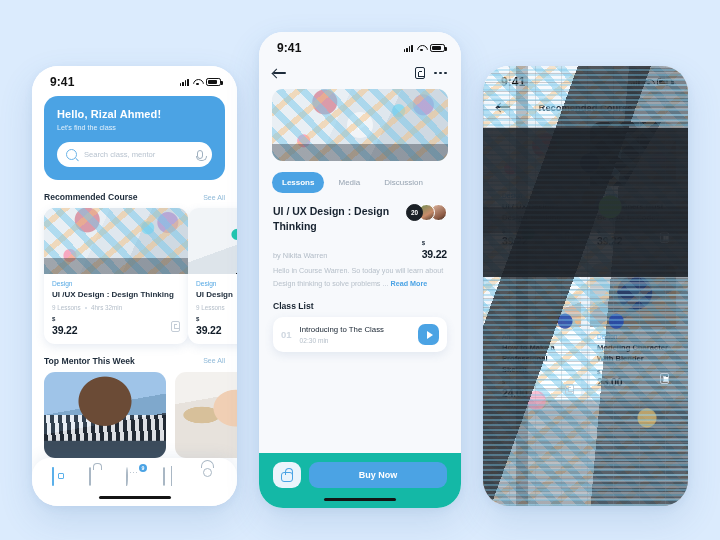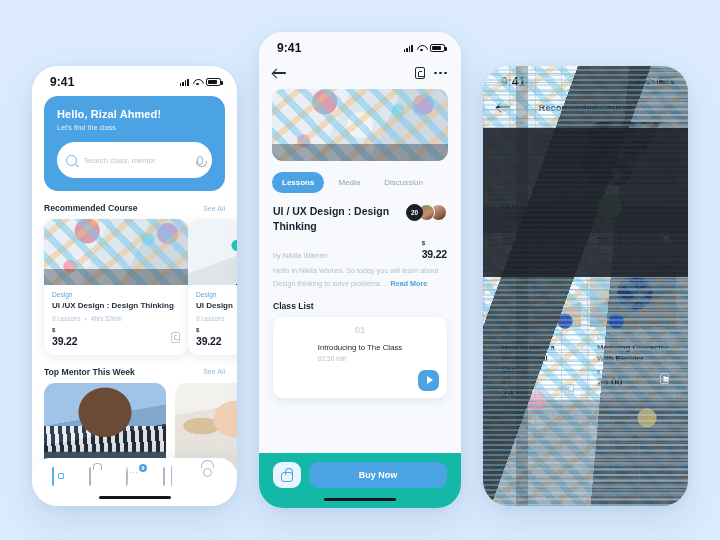--- a/index.html
+++ b/index.html
@@ -56,21 +56,21 @@
   .between { justify-content: space-between; }
 
   
   .hero {
     margin: 4px 12px 0; background: #4ba3e4; border-radius: 14px;
     padding: 12px 13px 13px;
   }
   .hero-title { color: #fff; font-size: 11px; font-weight: bold; letter-spacing: .1px; }
   .hero-sub { color: #e3f1fc; font-size: 7.2px; margin-top: 3px; }
   .searchbar {
-    margin-top: 10px; background: #fff; border-radius: 20px; height: 36px;
+    margin-top: 10px; background: #fff; border-radius: 20px; height: 25px;
     display: flex; align-items: center; padding: 0 9px; gap: 7px;
   }
   .searchbar .ph { flex: 1; font-size: 7.6px; color: #b8c3cf; }
   .mag { width: 11px; height: 11px; border: 1.3px solid #6bb4e8; border-radius: 50%; position: relative; flex: 0 0 auto; }
   .mag::after { content:""; position:absolute; right:-3px; bottom:-1.5px; width:4px; height:1.3px; background:#6bb4e8; transform: rotate(45deg); border-radius:1px; }
   .mic { width: 6px; height: 9px; border: 1.2px solid #9fb0bf; border-radius: 3px; position: relative; flex: 0 0 auto; }
   .mic::after { content:""; position:absolute; left:-2.2px; bottom:-3.4px; width:9px; height:4.5px; border:1.2px solid #9fb0bf; border-top:none; border-radius:0 0 6px 6px; }
 
   .sec-head { margin: 12px 12px 6px; }
   .sec-title { font-size: 8.6px; font-weight: bold; color: #1d2b3a; }
@@ -164,21 +164,21 @@
 
   .desc-head { display:flex; justify-content:space-between; align-items:center; margin-top: 11px; }
   .desc-t { font-size: 8.6px; font-weight: bold; color: #16222f; }
   .desc-meta { font-size: 6.6px; color: #b4bec9; display:flex; align-items:center; gap:4px; }
   .desc-body { font-size: 7.2px; color: #b7c0ca; line-height: 1.75; margin-top: 5px; }
   .more { color: #4ba3e4; font-weight: bold; }
 
   .cl-title { font-size: 8.6px; font-weight: bold; color: #16222f; margin-top: 11px; }
   .cl-item {
     margin-top: 6px; background:#fff; border-radius:10px; padding: 7px 8px;
-    box-shadow: 0 3px 10px rgba(70,110,160,0.12); display:flex; align-items:center; gap: 8px; flex-direction: column;
+    box-shadow: 0 3px 10px rgba(70,110,160,0.12); display:flex; align-items:center; gap: 8px;
   }
   .cl-num { font-size: 9.5px; color: #cfd7e0; font-weight: bold; }
   .cl-name { font-size: 7.8px; font-weight: normal; color: #16222f; }
   .cl-dur { font-size: 6.6px; color: #b4bec9; margin-top: 2.5px; }
   .play-sq { margin-left:auto; width: 21px; height: 21px; border-radius: 7px; background:#4ba3e4; display:flex; align-items:center; justify-content:center; }
   .play-sq::after { content:""; border-left:6px solid #fff; border-top:4px solid transparent; border-bottom:4px solid transparent; margin-left:2px; }
 
   .buyrow { position:absolute; left:0; right:0; bottom:0; background:#14b8a6; padding: 9px 14px 20px; display:flex; align-items:center; gap:8px; }
   .bagbtn { width: 28px; height: 26px; border-radius: 9px; background:#eaf4fc; display:flex; align-items:center; justify-content:center; }
   .bag2 { width: 12px; height: 10px; border: 1.3px solid #4ba3e4; border-radius: 3px; margin-top:4px; position:relative; }
@@ -450,21 +450,21 @@
         </div>
         <div class="byline">
           <span class="by">by Nikita Warren</span>
           <span class="price">
             <span class="cur">$</span>
             <span class="amt">39.22</span>
           </span>
         </div>
 
         <div class="desc-body">
-          <span>Hello in Nikita Warren. So today you will learn about Design thinking to solve problems ...</span>
+          <span>Hello in Course Warren. So today you will learn about Design thinking to solve problems ...</span>
           <span class="more">Read More</span>
         </div>
 
         <div class="cl-title">Class List</div>
         <div class="cl-item">
           <span class="cl-num">01</span>
           <span>
             <span class="cl-name" style="display:block">Introducing to The Class</span>
             <span class="cl-dur" style="display:block">02:30 min</span>
           </span>

